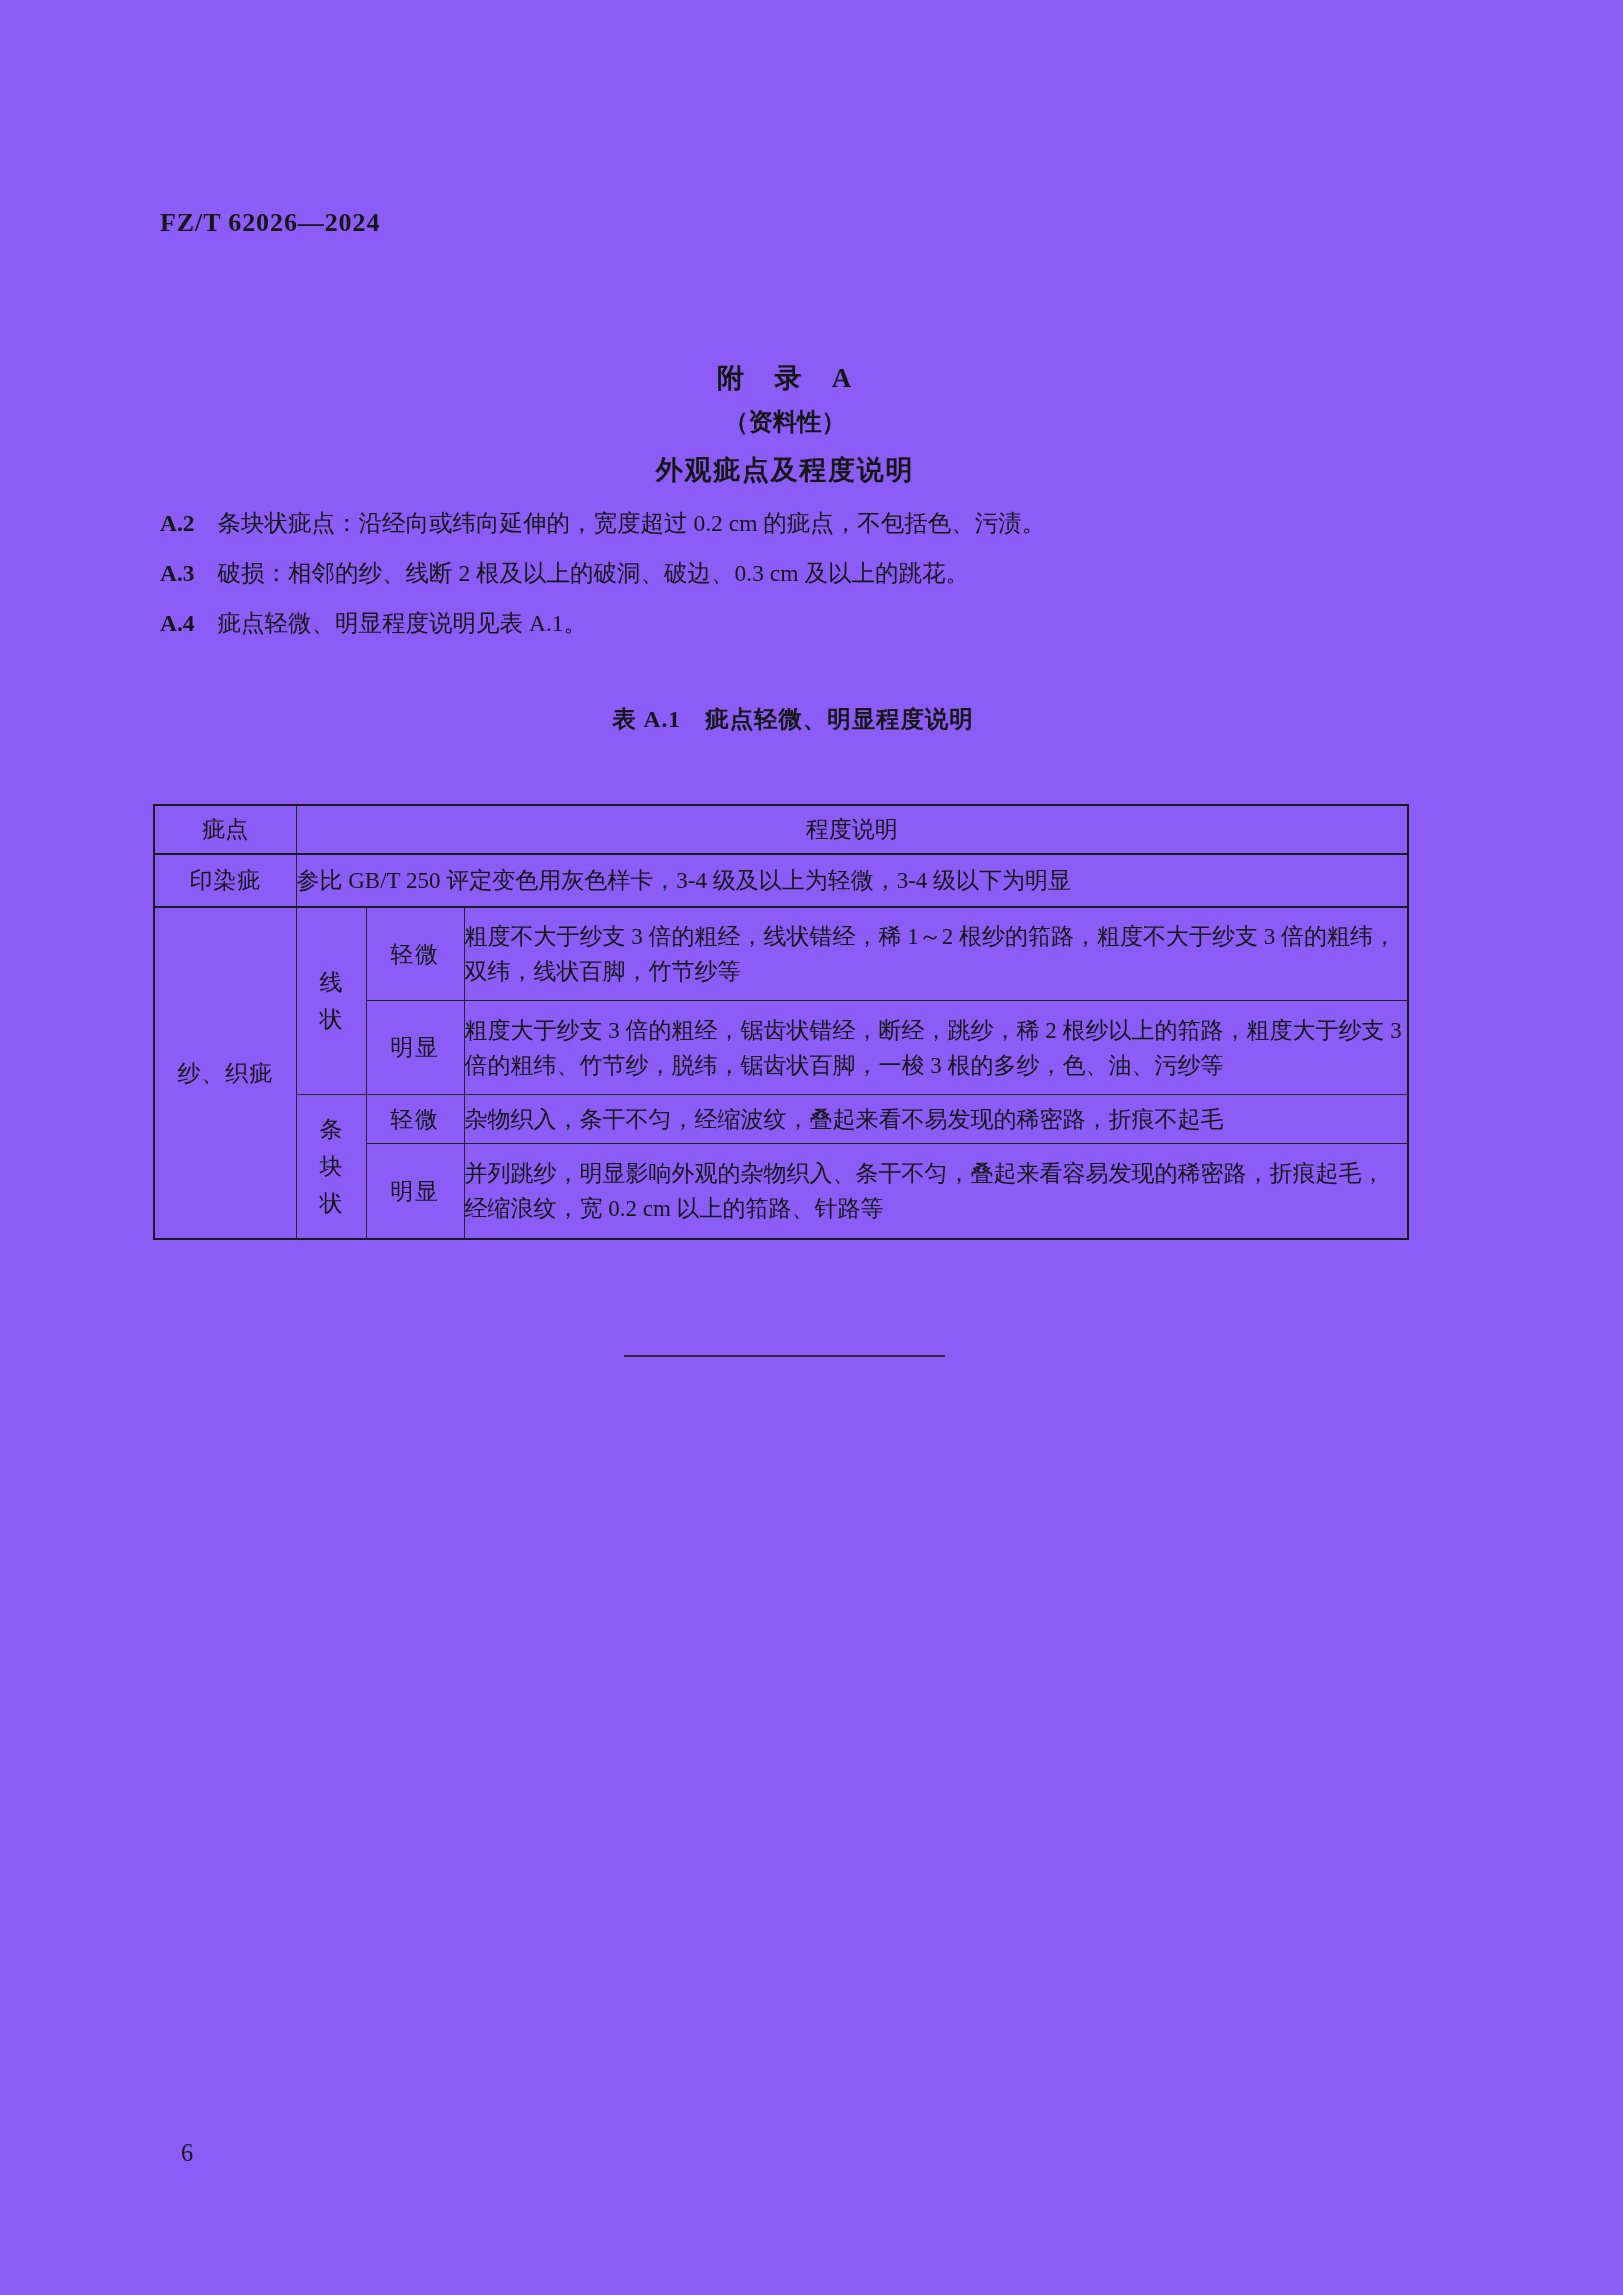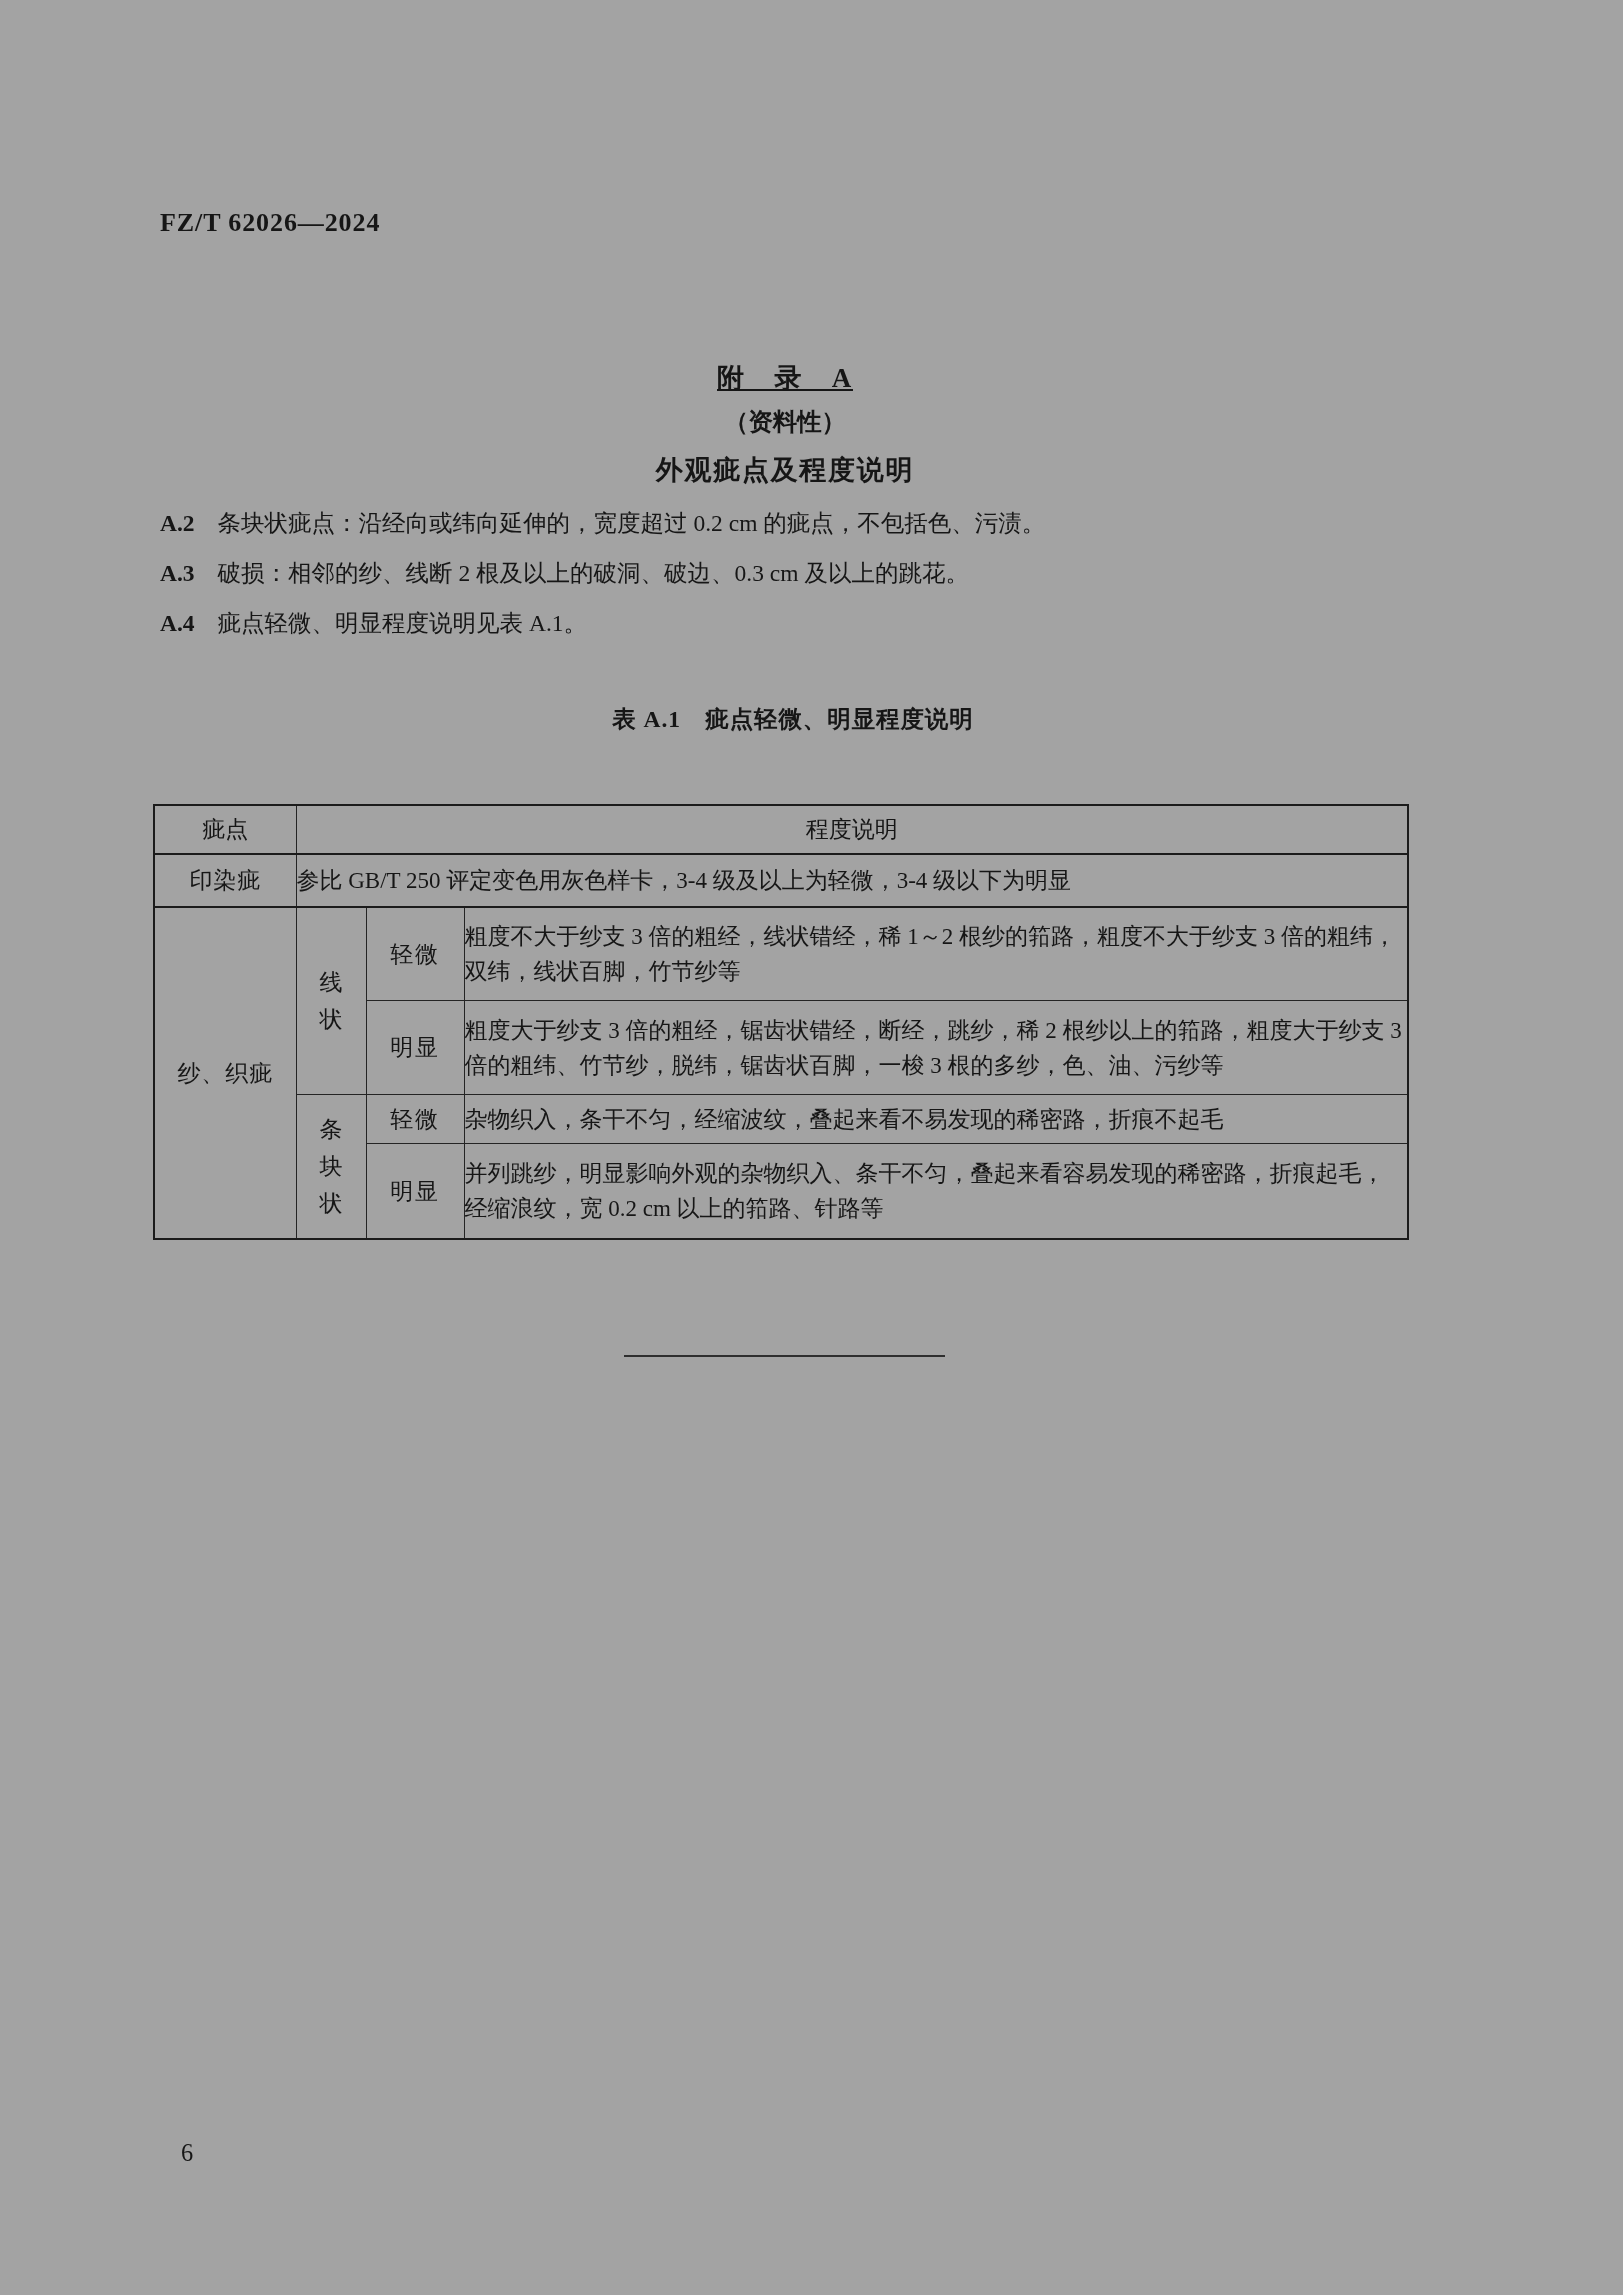--- a/index.html
+++ b/index.html
@@ -4,21 +4,21 @@
 <style>
   html, body {
     margin: 0;
     padding: 0;
     background: #ffffff;
   }
   .page {
     position: relative;
     width: 1624px;
     height: 2295px;
-    background: #a3a3a3;
+    background: #8b5cf6;
     color: #161616;
     font-family: "Liberation Serif", "DejaVu Serif", serif;
     overflow: hidden;
   }
   
   .std-code {
     position: absolute;
     left: 160px;
     top: 208px;
     font-size: 26px;
@@ -31,21 +31,20 @@
     left: 157px;
     top: 359px;
     width: 1256px;
     text-align: center;
   }
   .title-block .t1 {
     font-size: 27px;
     font-weight: bold;
     line-height: 38px;
     letter-spacing: 1.7px;
-    text-decoration: underline;
   }
   .title-block .t2 {
     font-size: 24.4px;
     font-weight: bold;
     line-height: 49px;
   }
   .title-block .t3 {
     font-size: 27px;
     font-weight: bold;
     line-height: 49px;

